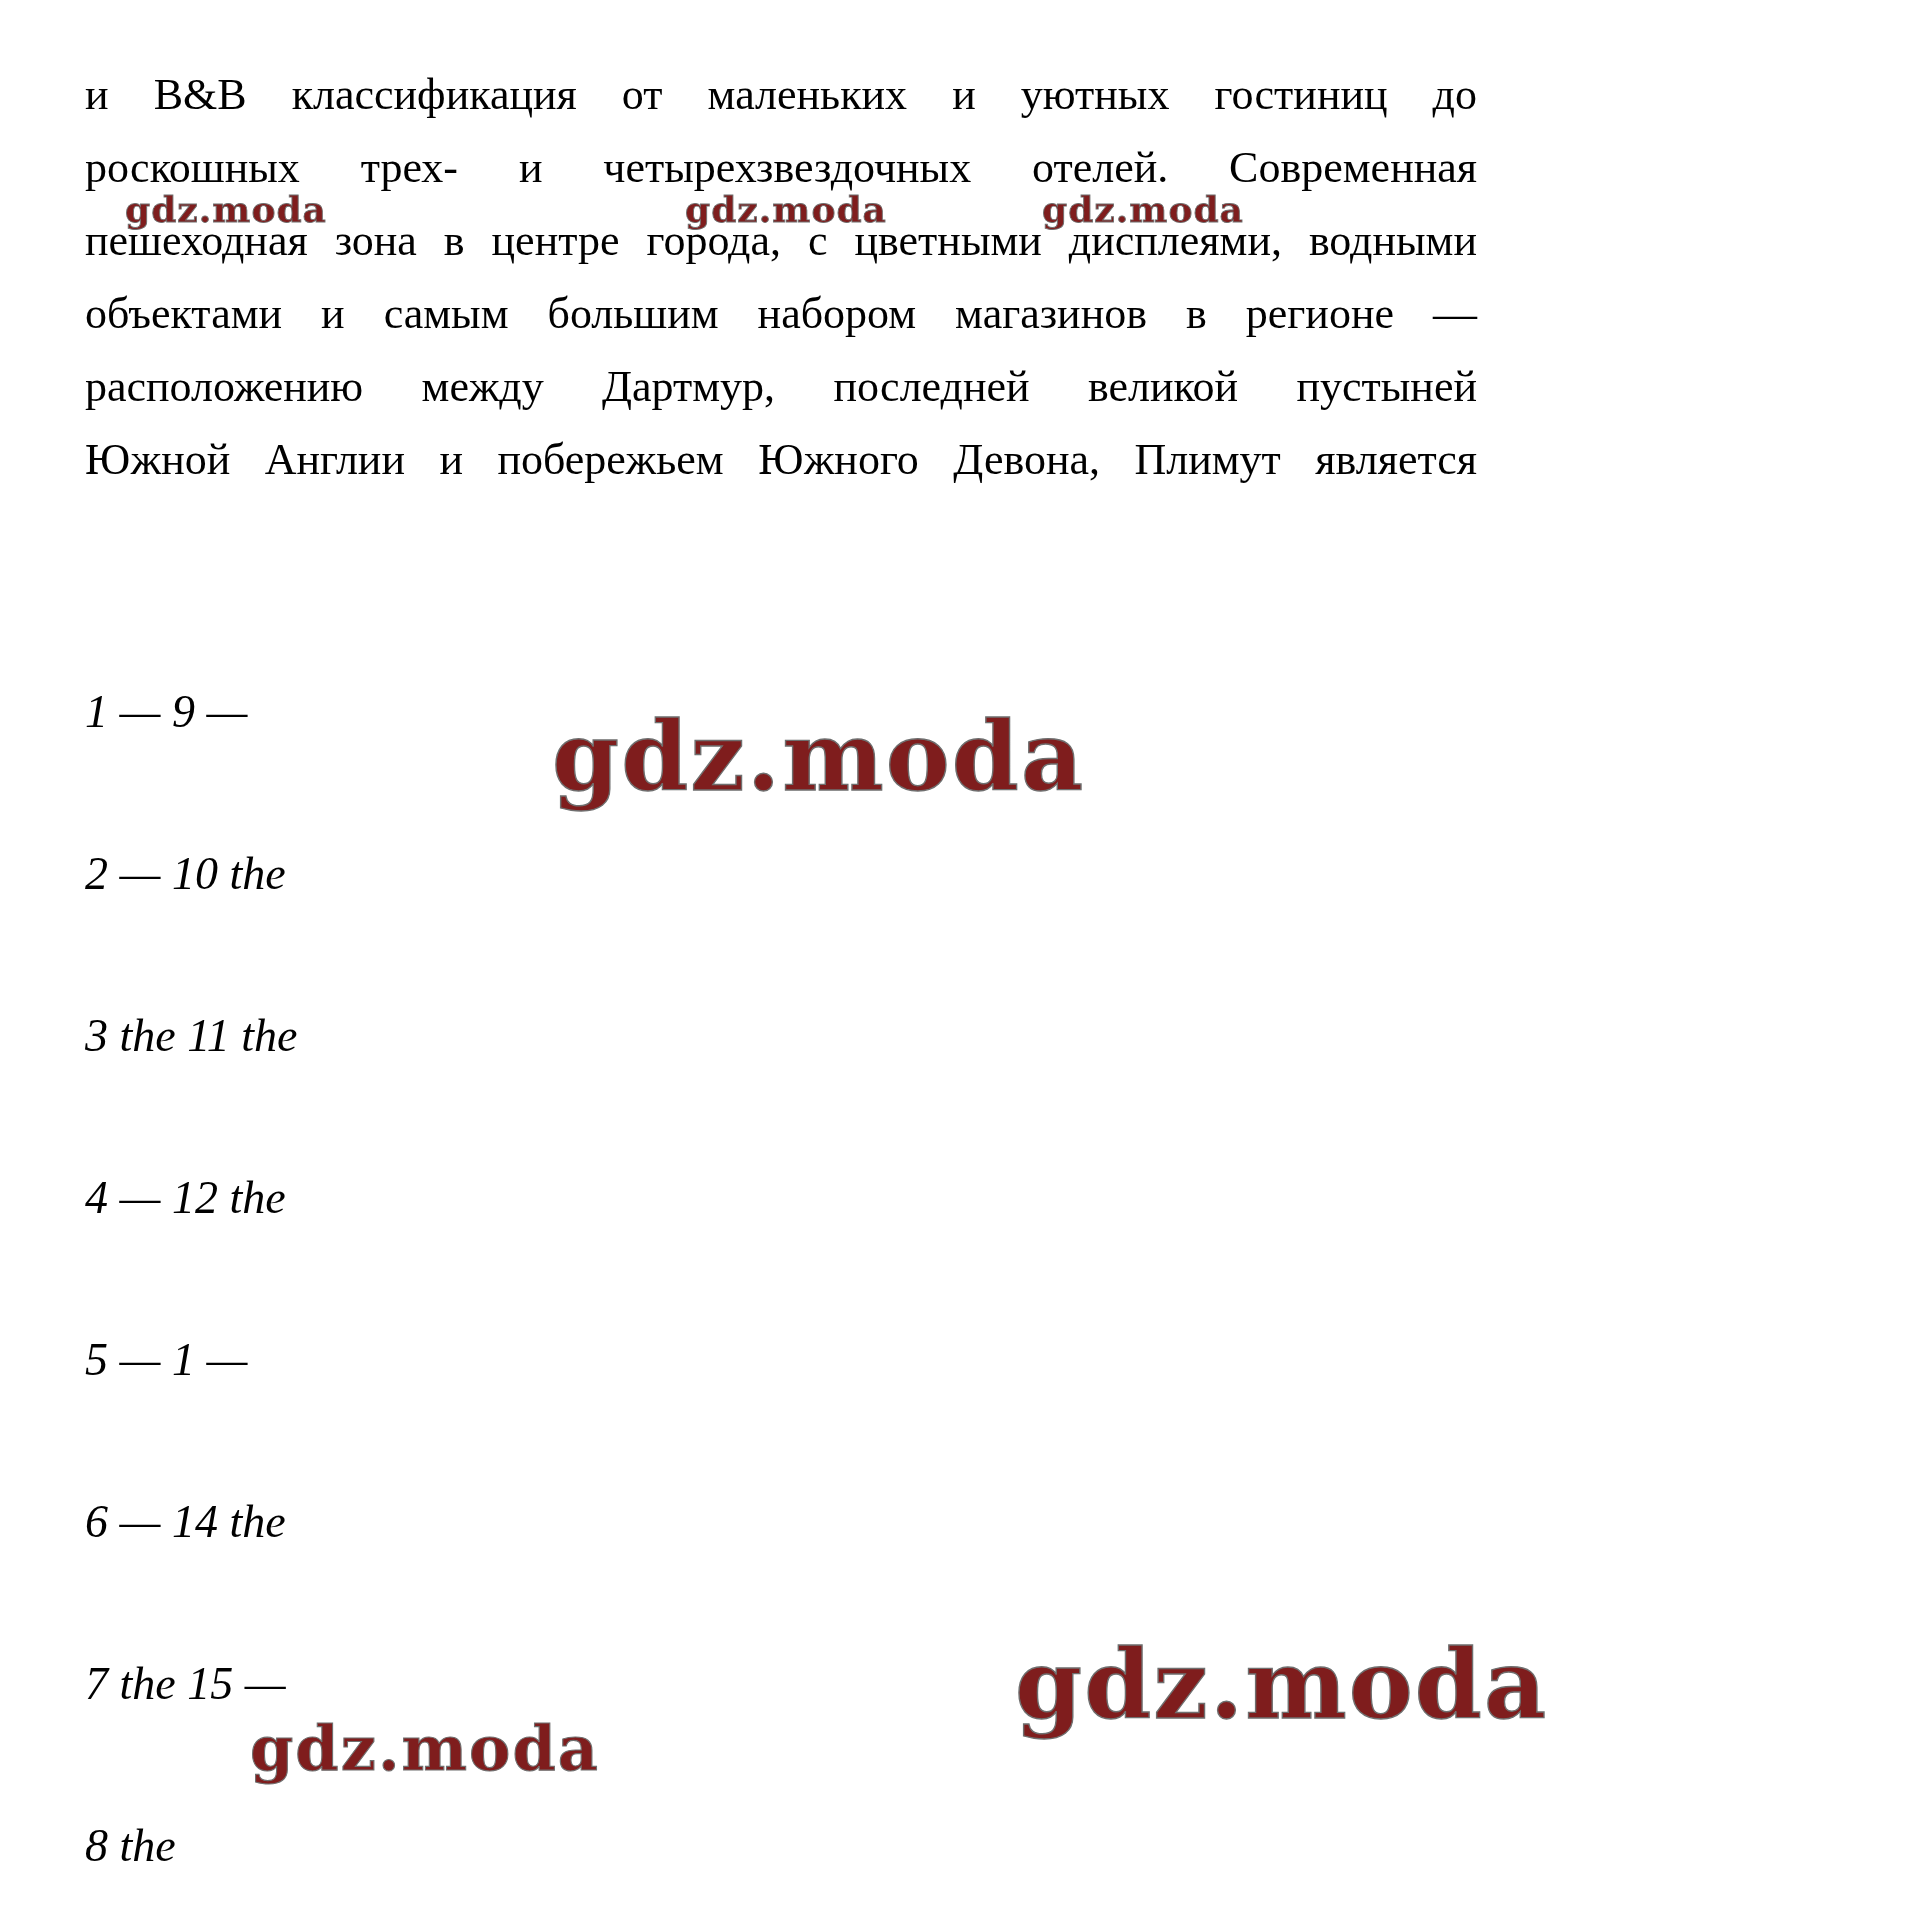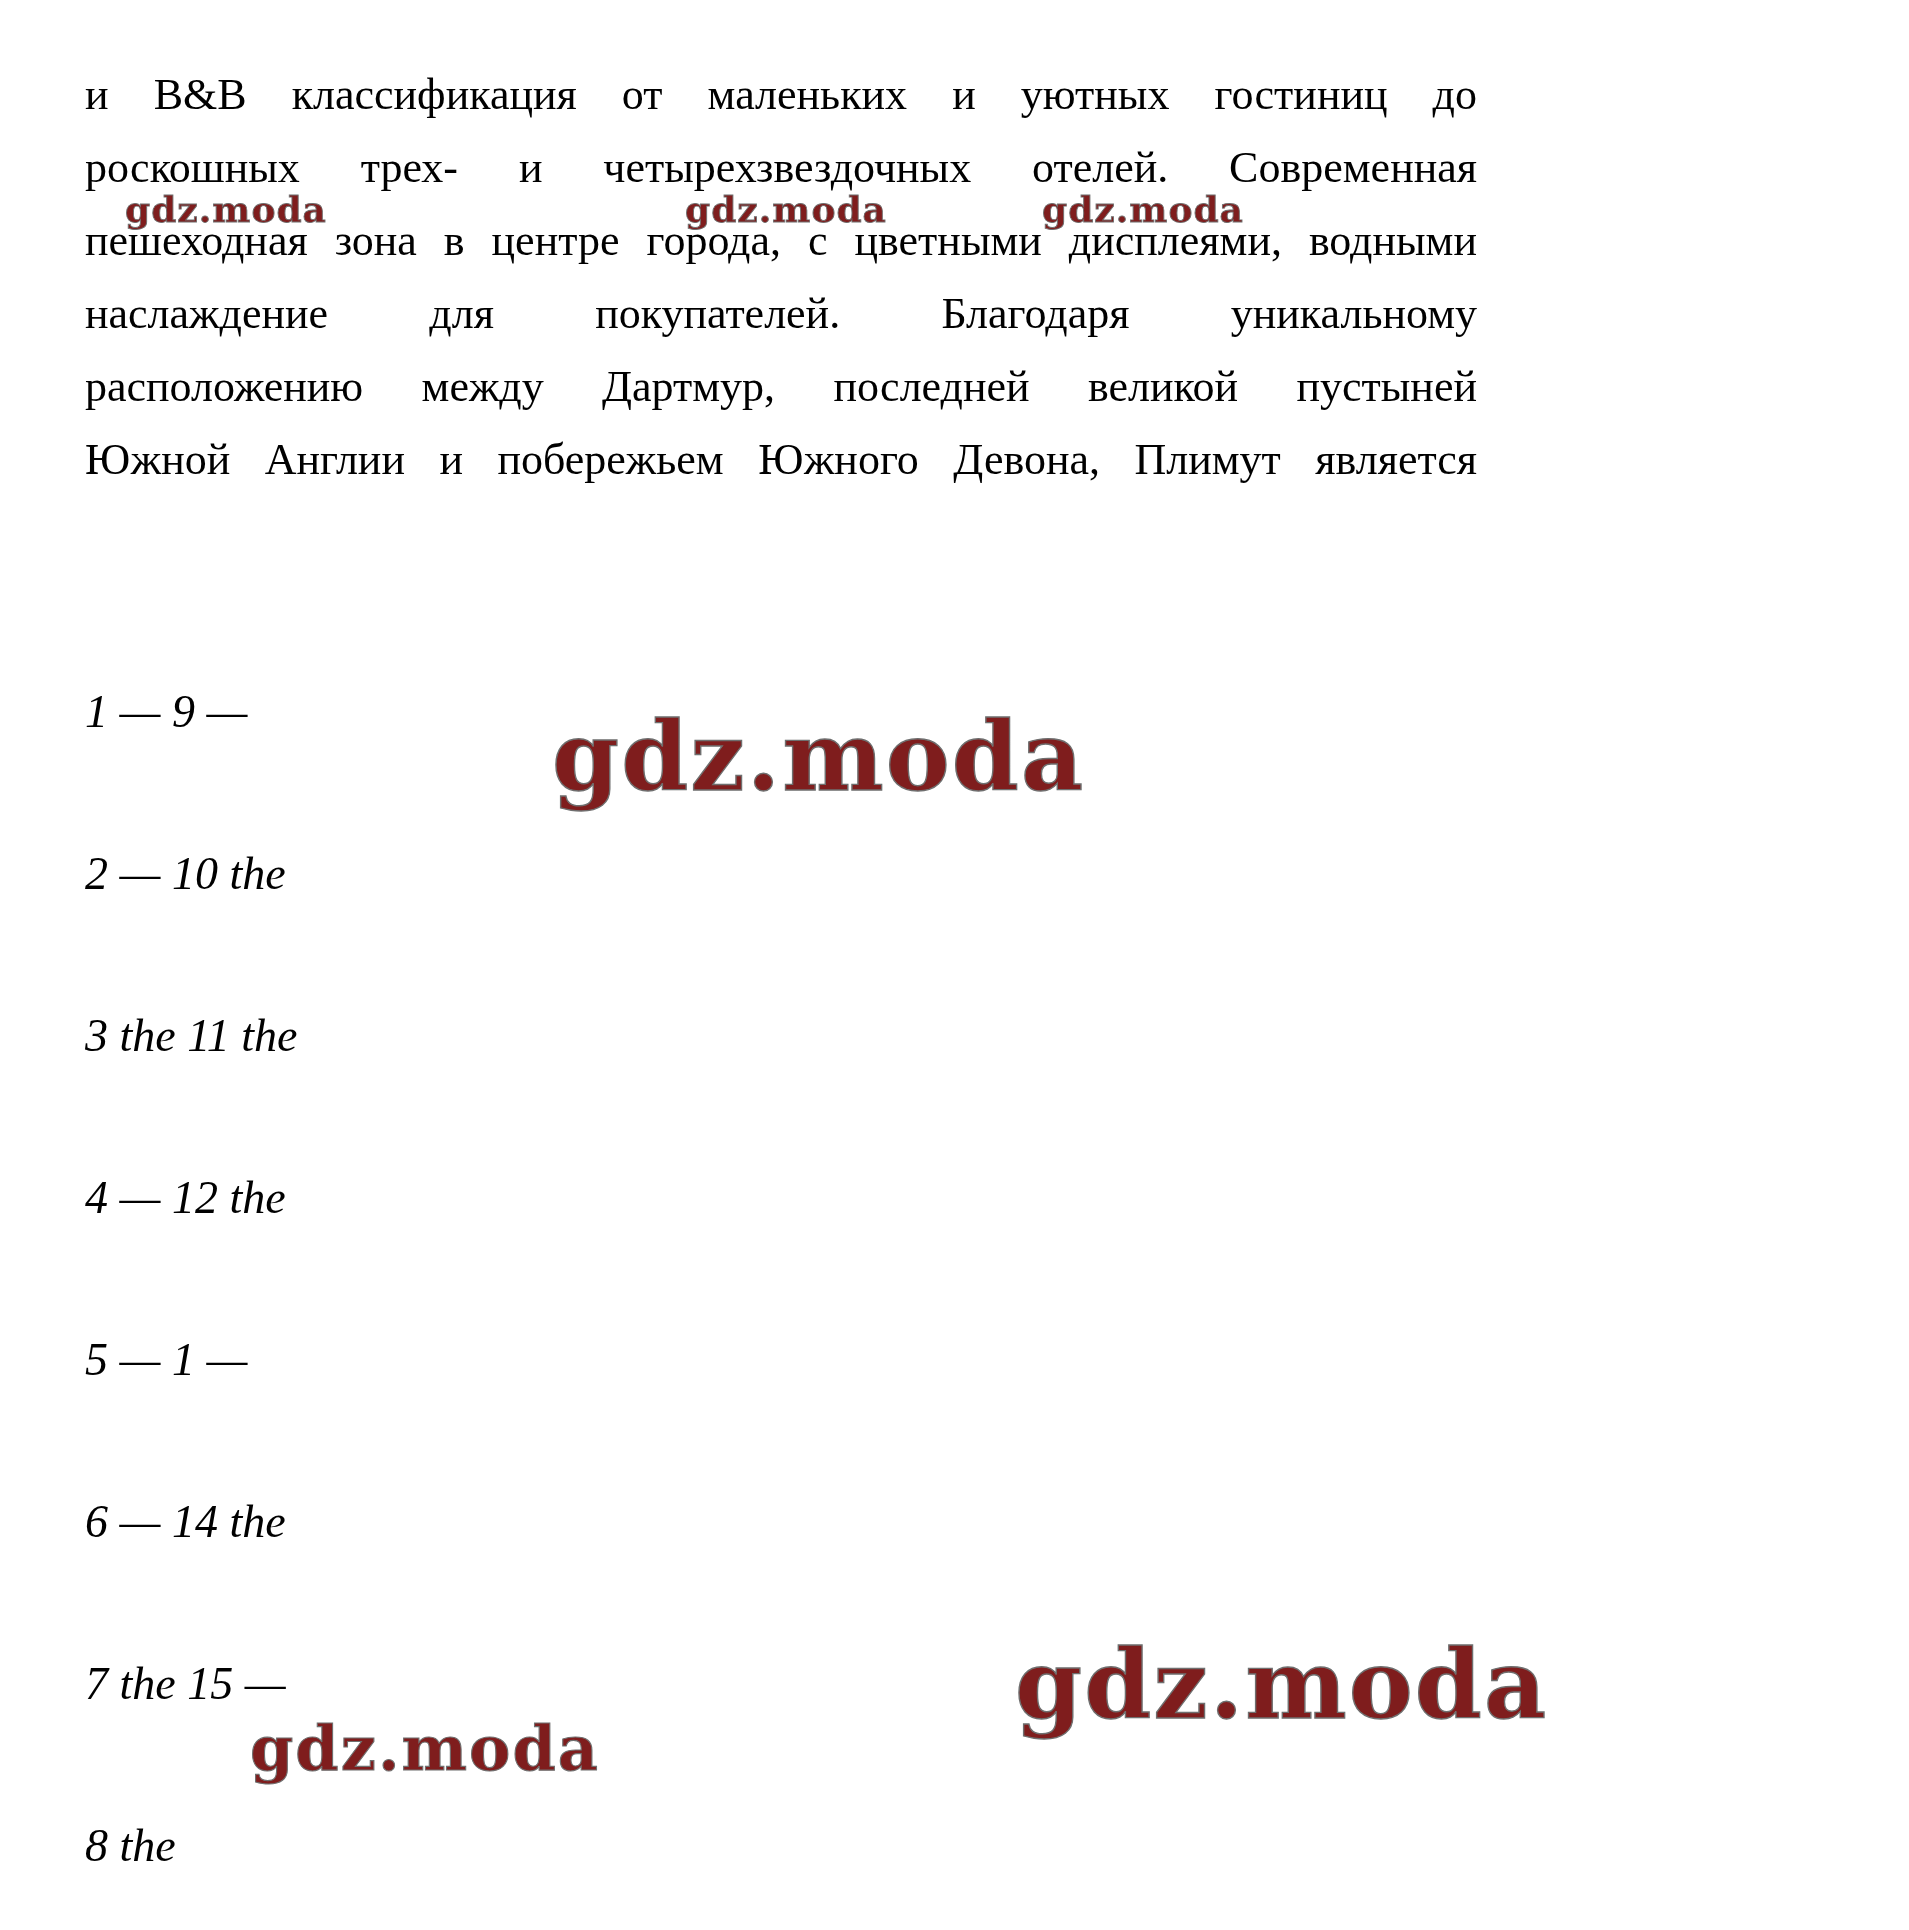--- a/index.html
+++ b/index.html
@@ -79,21 +79,21 @@
 <div class="page">
 
   <div class="wm wm-s wm-1">gdz.moda</div>
   <div class="wm wm-s wm-2">gdz.moda</div>
   <div class="wm wm-s wm-3">gdz.moda</div>
 
   <div class="paragraph">
     <div class="pline">и B&amp;B классификация от маленьких и уютных гостиниц до</div>
     <div class="pline">роскошных трех- и четырехзвездочных отелей. Современная</div>
     <div class="pline">пешеходная зона в центре города, с цветными дисплеями, водными</div>
-    <div class="pline">наслаждение для покупателей. Благодаря уникальному</div>
+    <div class="pline">объектами и самым большим набором магазинов в регионе —</div>
     <div class="pline">расположению между Дартмур, последней великой пустыней</div>
     <div class="pline">Южной Англии и побережьем Южного Девона, Плимут является</div>
   </div>
 
   <div class="wm wm-center">gdz.moda</div>
 
   <div class="answers">
     <div class="aline">1 — 9 —</div>
     <div class="aline">2 — 10 the</div>
     <div class="aline">3 the 11 the</div>

